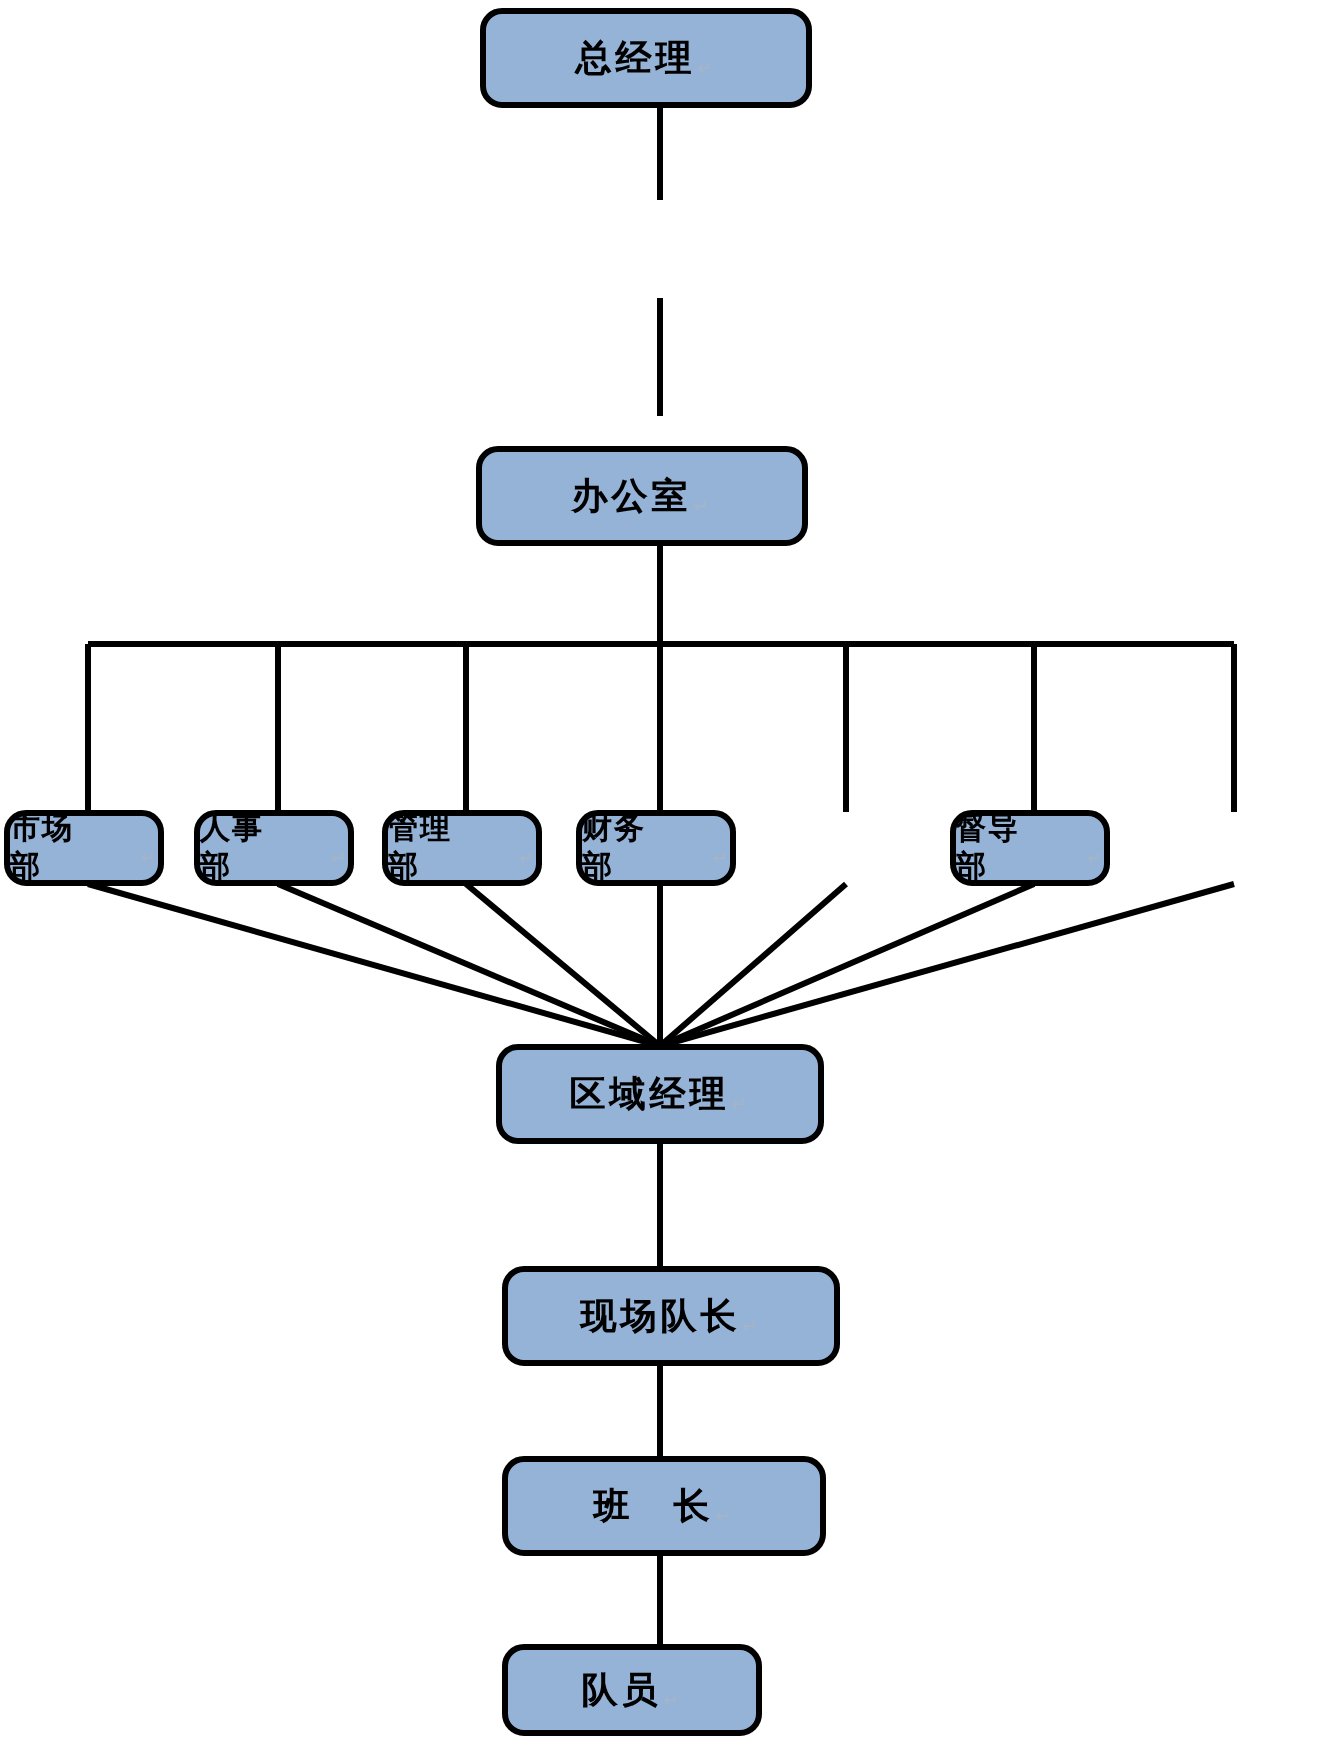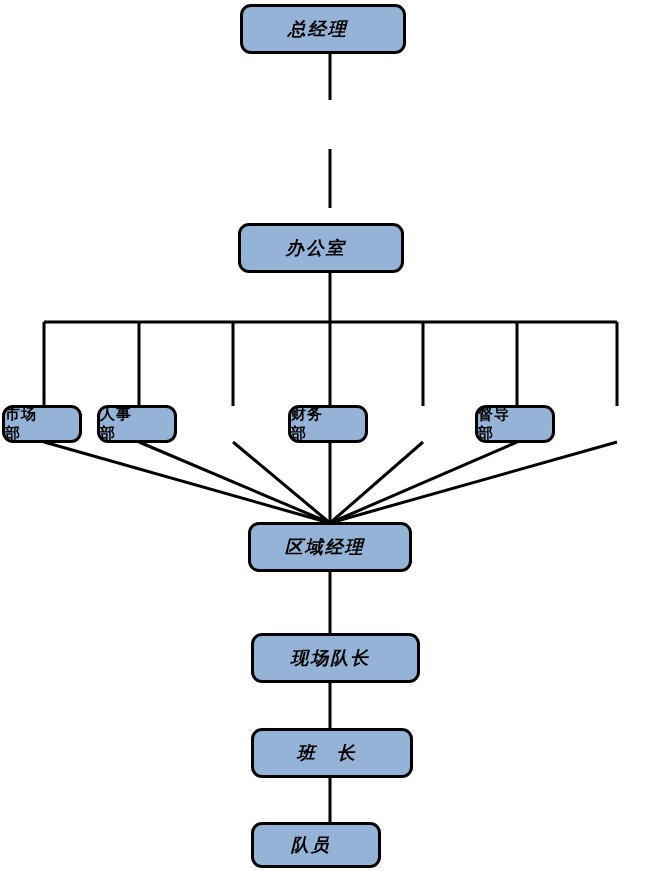--- a/index.html
+++ b/index.html
@@ -34,21 +34,20 @@
     justify-content: center;
     color: var(--text-color, #000000);
     font-weight: bold;
     z-index: 2;
   }
   .node.main {
     width: 166px;
     height: 50px;
     font-size: 18px;
     letter-spacing: 2px;
-    font-style: italic;
   }
   .node.dept {
     width: 80px;
     height: 38px;
     font-size: 15px;
     letter-spacing: 1px;
     gap: 22px;
   }
   .pmark {
     color: #a7b4c6;
@@ -107,20 +106,24 @@
   </div>
 
   <div class="node dept" style="left:2px; top:405px;">
     <span>市场部</span>
       <span class="pmark">↵</span>
   </div>
   <div class="node dept" style="left:97px; top:405px;">
     <span>人事部</span>
       <span class="pmark">↵</span>
   </div>
+  <div class="node dept" style="left:191px; top:405px;">
+    <span>管理部</span>
+      <span class="pmark">↵</span>
+  </div>
   <div class="node dept" style="left:288px; top:405px;">
     <span>财务部</span>
       <span class="pmark">↵</span>
   </div>
   <div class="node dept" style="left:475px; top:405px;">
     <span>督导部</span>
       <span class="pmark">↵</span>
   </div>
 
   <div class="node main" style="left:248px; top:522px; width:164px;">

